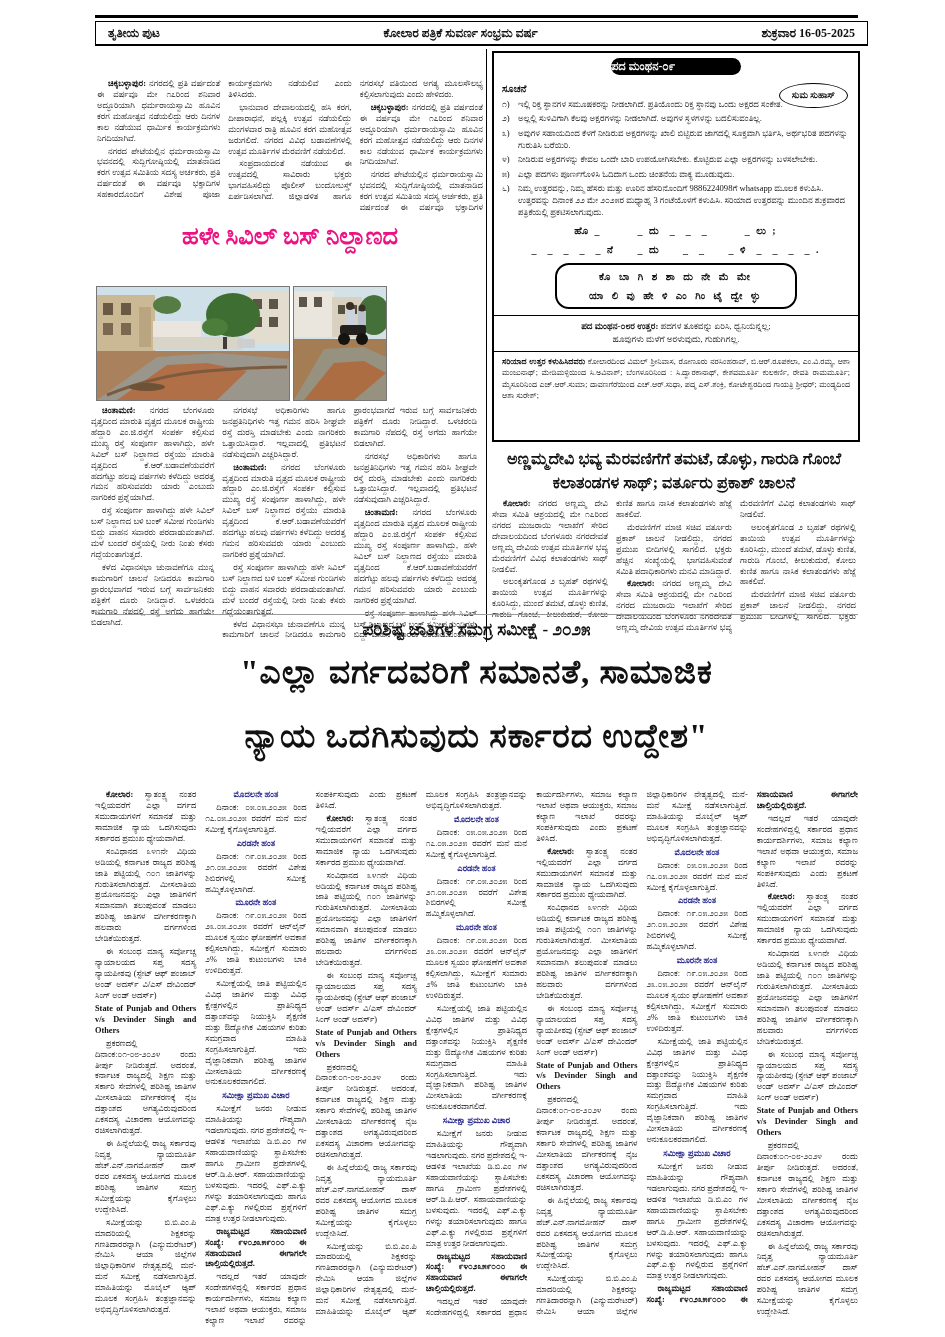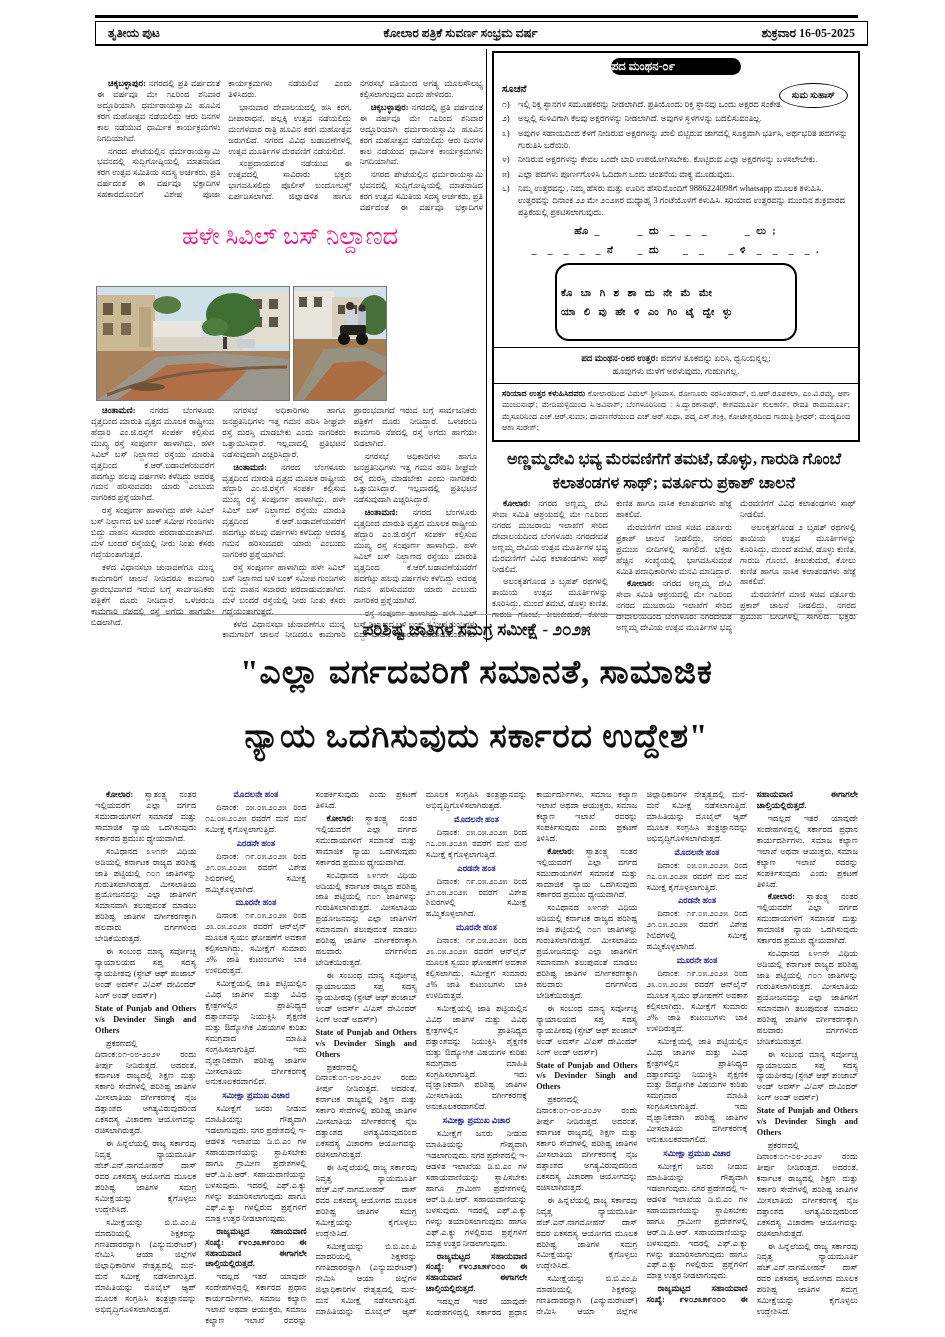--- a/index.html
+++ b/index.html
@@ -17,40 +17,40 @@
   .blk.lead{text-indent:11px;}
   .blk.lead b{font-weight:bold;}
   .blk.h{font-weight:bold;color:#2b2b8f;text-align:center;text-indent:0;margin:3px 0 2px 0;}
   .blk.case{font-weight:bold;text-indent:0;font-family:"Liberation Serif",serif;}
   .blk.boldp{font-weight:bold;text-indent:11px;}
   
   .karaga-headline{position:absolute;left:95px;top:49px;width:390px;text-align:center;
                    font-weight:bold;font-size:18px;line-height:1.2;}
   .karaga-body{position:absolute;left:97px;top:79px;width:386px;height:137px;column-count:3;}
   .road-headline{position:absolute;left:95px;top:220px;width:390px;text-align:center;
-                 font-weight:normal;font-size:24px;line-height:1.35;color:#ed1283;}
+                 font-weight:bold;font-size:24px;line-height:1.35;color:#ed1283;}
   .photos{position:absolute;left:97px;top:287px;width:388px;height:113px;display:flex;gap:5px;}
   .photo{outline:1px solid #777;}
   .road-body{position:absolute;left:91px;top:406px;width:386px;height:236px;column-count:3;}
   
   .vrule{position:absolute;left:486px;top:49px;width:1px;height:593px;background:#000;}
   .hrule-mid{position:absolute;left:95px;top:614px;width:763px;height:1px;background:#9a9a9a;}
   
   .puzzle{position:absolute;left:492px;top:51px;width:348px;height:377px;border:2px solid #000;
           padding:5px 8px;font-size:8.6px;}
   .puzzle-title{display:block;margin:0 auto;width:130px;background:#000;color:#fff;font-weight:bold;
                 font-size:11.5px;text-align:left;border-radius:9px;padding:2px 0;}
   .puzzle-author{position:absolute;right:10px;top:30px;border:1.5px solid #000;border-radius:50%;
                  padding:6px 12px;font-weight:bold;font-size:9px;background:#fff;}
   .note-label{font-weight:bold;font-size:10px;margin:8px 0 2px 0;}
   .inst{display:flex;margin:2.5px 0;line-height:1.4;}
   .inst .num{flex:0 0 16px;}
   .blank-row{white-space:pre;text-align:center;font-size:10px;font-weight:bold;letter-spacing:2px;margin:7px 0;}
   .letters-box{width:230px;margin:4px auto 6px auto;border:2px solid #000;border-radius:14px;
-               font-size:10px;font-weight:bold;line-height:1.9;padding:18px 4px;letter-spacing:3px;}
+               text-align:center;font-size:10px;font-weight:bold;line-height:1.9;padding:2px 4px;letter-spacing:3px;}
   .puzzle-hr{border:none;border-top:1px solid #000;margin:4px -8px;}
   .prev-answer{text-align:center;font-size:8.8px;line-height:1.5;}
   .prev-answer b{font-weight:bold;}
   .winners{font-size:7.9px;line-height:1.45;text-align:justify;margin-top:3px;}
   .winners b{font-weight:bold;}
   
   .proc-headline{position:absolute;left:492px;top:447px;width:364px;text-align:center;
                  font-weight:bold;font-size:16px;line-height:1.5;}
   .proc-body{position:absolute;left:492px;top:499px;width:364px;height:141px;column-count:3;}
   

